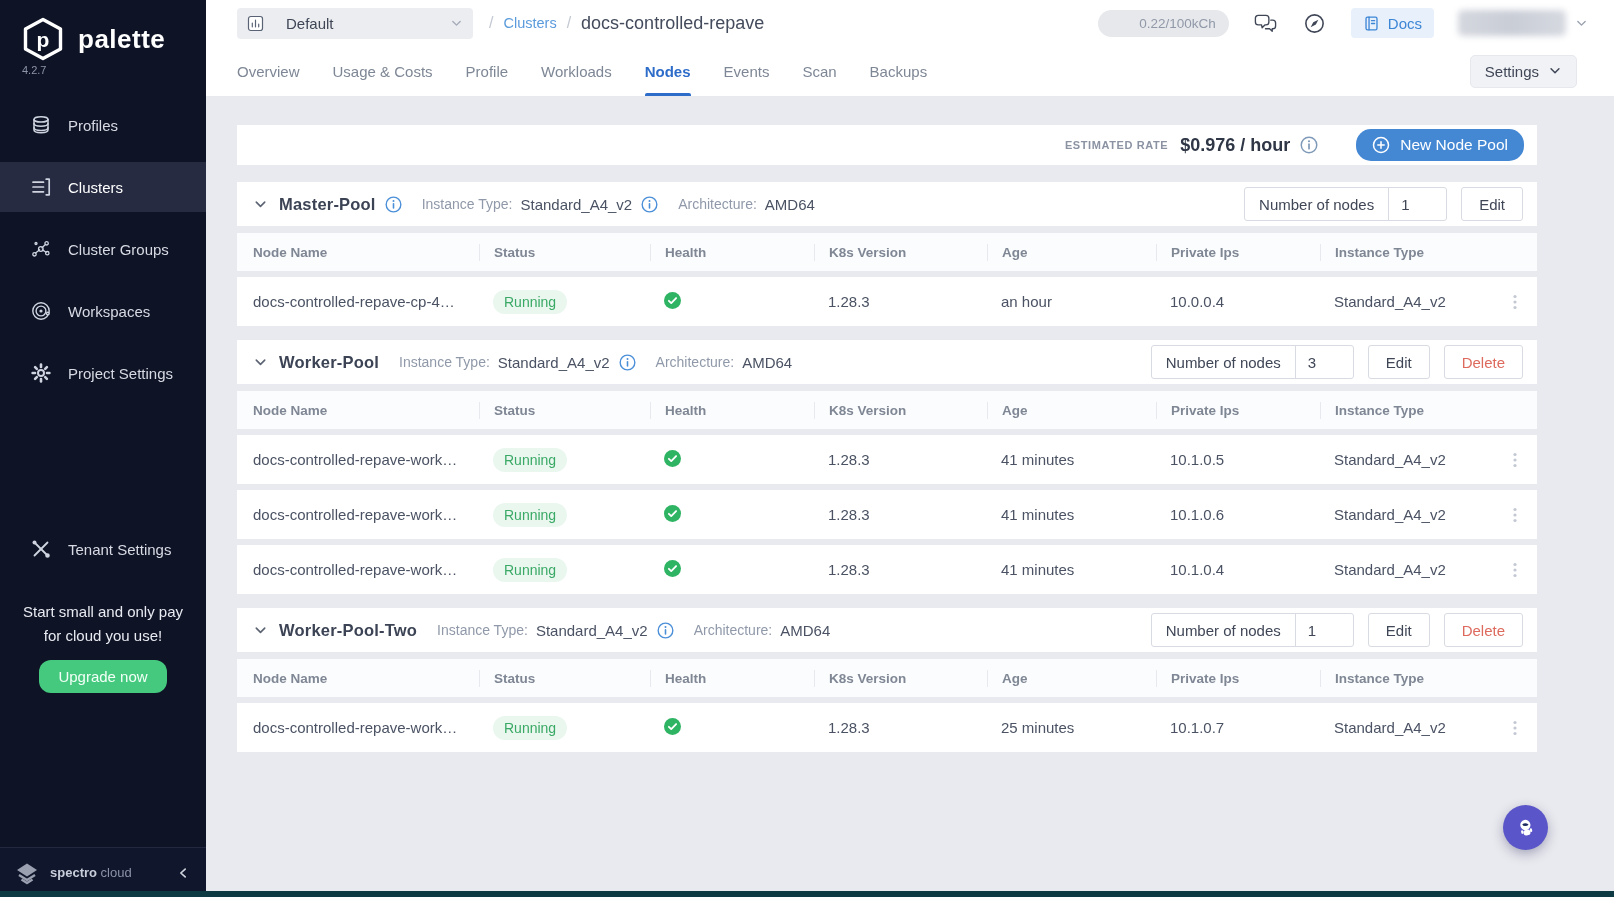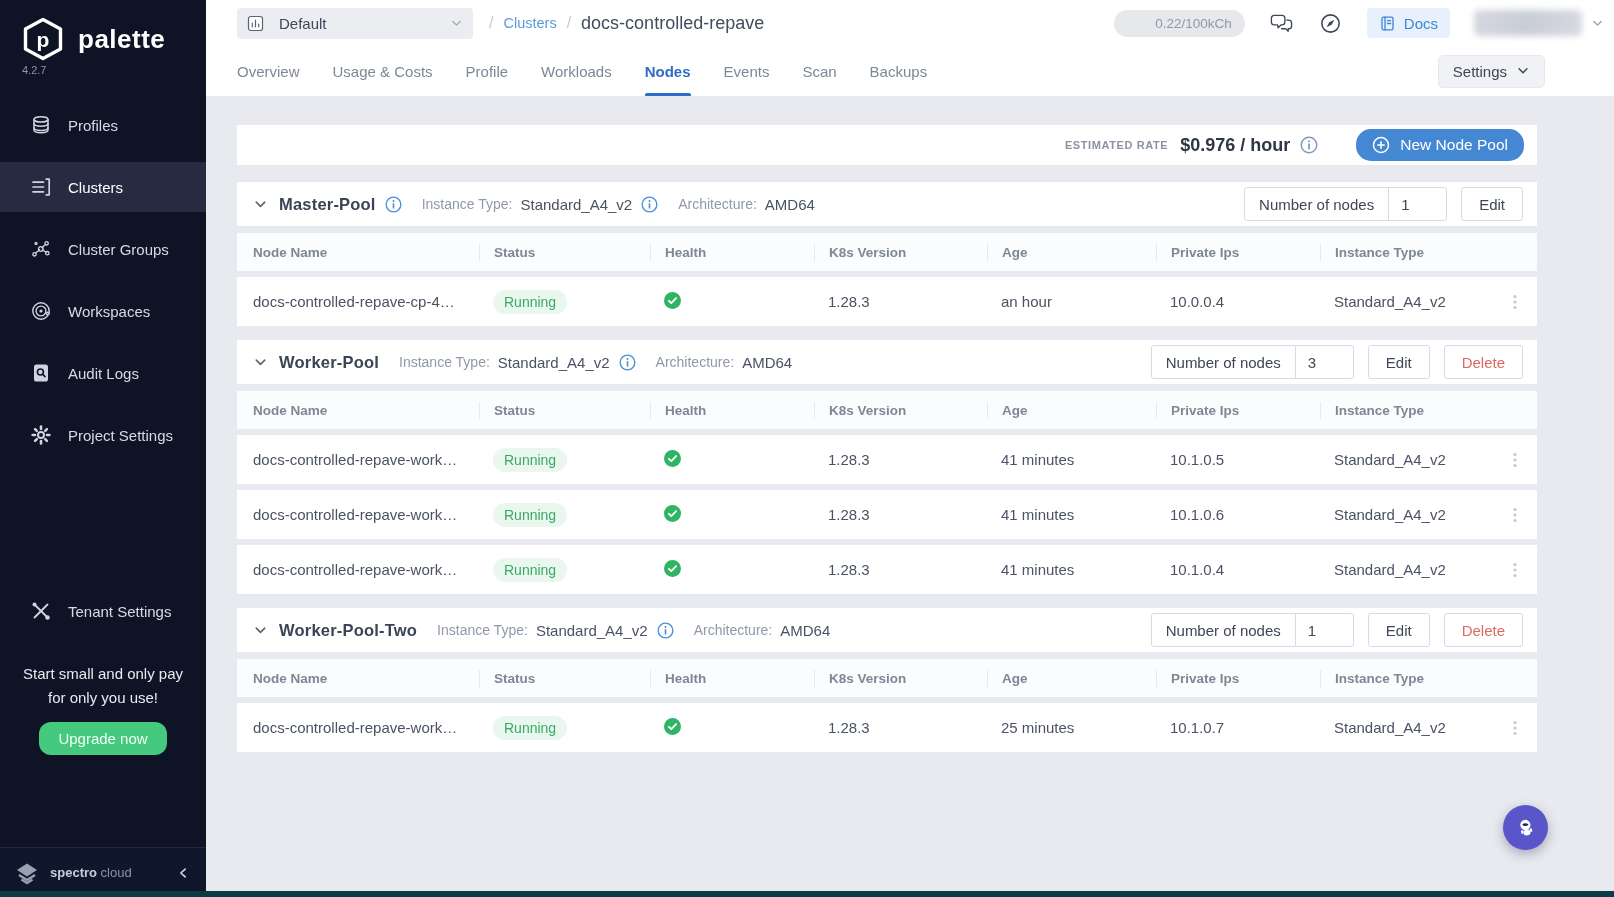--- a/index.html
+++ b/index.html
@@ -22,42 +22,42 @@
   .side-footer { margin-top:auto; height:50px; border-top:1px solid #232840; background:#10162b; display:flex; align-items:center; padding:0 16px 0 12px; gap:8px; }
   .spectro-logo { width:30px; height:30px; }
   .footer-brand { font-size:13px; }
   .brand-bold { color:#c9cedb; font-weight:700; }
   .brand-light { color:#8b93a8; font-weight:400; }
   .collapse-chev { margin-left:auto; width:14px; height:14px; color:#cfd4de; cursor:pointer; }
 
   
   .main { margin-left:206px; height:100%; display:flex; flex-direction:column; }
   .topbar { height:46px; background:#fff; display:flex; align-items:center; padding-left:31px; flex:0 0 46px; }
-  .project-select { width:236px; height:31px; background:#ecedf1; border-radius:4px; display:flex; align-items:center; padding:0 10px; gap:15px; cursor:pointer; }
+  .project-select { width:236px; height:31px; background:#ecedf1; border-radius:4px; display:flex; align-items:center; padding:0 10px; gap:22px; cursor:pointer; }
   .ps-icon { width:17px; height:17px; color:#5a6375; }
   .ps-label { font-size:15px; color:#3f4656; }
   .ps-chev { margin-left:auto; width:13px; height:13px; color:#a4abb8; }
   .breadcrumb { display:flex; align-items:center; gap:10px; margin-left:16px; }
   .bc-sep { color:#c3c8d2; font-size:16px; }
   .bc-link { color:#5a9bdc; font-size:14.5px; cursor:pointer; }
   .bc-current { color:#434b5c; font-size:18px; font-weight:500; }
-  .top-right { margin-left:auto; display:flex; align-items:center; gap:24px; padding-right:10px; }
+  .top-right { margin-left:auto; display:flex; align-items:center; gap:24px; padding-right:26px; }
   .usage-pill { background:#e6e8ec; border-radius:999px; height:27px; min-width:131px; display:flex; align-items:center; justify-content:flex-end; padding:0 13px; color:#9199a8; font-size:13.5px; }
   .icon-btn { width:25px; height:25px; color:#3f4656; cursor:pointer; background:none; border:none; padding:0; }
   .docs-btn { background:#e7f0fb; color:#3d86d6; height:30px; border:none; border-radius:4px; display:flex; align-items:center; gap:8px; padding:0 12px; font-size:15px; font-weight:500; font-family:inherit; cursor:pointer; }
   .docs-icon { width:17px; height:17px; }
   .user-box { display:flex; align-items:center; gap:9px; cursor:pointer; }
   .user-blur { width:108px; height:26px; border-radius:5px; background:linear-gradient(90deg,#d4d7de,#c9cdd6,#d6d9e0); filter:blur(3px); }
   .user-chev { width:13px; height:13px; color:#9aa1ae; }
 
   .tabsbar { height:51px; background:#fff; border-bottom:1px solid #e7e9ee; display:flex; align-items:center; padding-left:31px; flex:0 0 51px; }
   .tab { margin-right:33px; font-size:15px; color:#7e8795; height:100%; display:flex; align-items:center; position:relative; cursor:pointer; }
   .tab.active { color:#2d6cc9; font-weight:700; }
   .tab.active::after { content:""; position:absolute; left:0; right:0; bottom:0; height:3px; background:#2d6cc9; border-radius:2px 2px 0 0; }
-  .settings-btn { margin-left:auto; margin-right:69px; background:#f1f2f5; border:1px solid #e6e8ed; border-radius:5px; height:33px; padding:0 14px; font-size:15px; color:#3f4656; display:flex; align-items:center; gap:9px; font-family:inherit; cursor:pointer; }
+  .settings-btn { margin-left:auto; margin-right:37px; background:#f1f2f5; border:1px solid #e6e8ed; border-radius:5px; height:33px; padding:0 14px; font-size:15px; color:#3f4656; display:flex; align-items:center; gap:9px; font-family:inherit; cursor:pointer; }
   .settings-chev { width:14px; height:14px; color:#3f4656; }
 
   .content { padding:28px 77px 0 31px; flex:1; overflow:hidden; }
   .toolbar-card { background:#fff; height:40px; display:flex; align-items:center; justify-content:flex-end; margin-bottom:17px; }
   .est-label { font-size:11px; letter-spacing:.6px; color:#8b93a3; font-weight:600; }
   .est-value { font-size:18px; font-weight:600; color:#2f3747; margin:0 10px 0 12px; }
   .est-info { width:18px; height:18px; color:#7f9ab8; margin-right:38px; cursor:pointer; }
   .new-pool-btn { background:#4488d4; color:#fff; border:none; border-radius:15px; height:32px; padding:0 16px; font-size:15.5px; display:flex; align-items:center; gap:10px; font-family:inherit; margin-right:13px; cursor:pointer; }
   .plus-icon { width:18px; height:18px; }
 
@@ -148,30 +148,20 @@
           <svg viewBox="0 0 22 22" width="100%" height="100%" fill="none" stroke="currentColor" stroke-linecap="round" stroke-linejoin="round" stroke-width="1.4">
             <circle cx="11" cy="11" r="8.2"></circle>
             <circle cx="11" cy="11" r="4.9"></circle>
             <circle cx="11" cy="11" r="1.6" fill="currentColor" stroke="none"></circle>
             <circle cx="17.8" cy="13.5" r="1.3" fill="#0e1326" stroke="currentColor"></circle>
           </svg>
         </span>
     <span class="side-label">Workspaces</span>
   </div>
 
-  <div class="side-item">
-    <span class="side-icon">
-          <svg viewBox="0 0 22 22" width="100%" height="100%">
-            <rect x="4" y="2.5" width="14" height="17" rx="2.6" fill="currentColor"></rect>
-            <circle cx="10.4" cy="10" r="3" fill="none" stroke="#0e1326" stroke-width="1.6"></circle>
-            <line x1="12.6" y1="12.2" x2="15" y2="14.6" stroke="#0e1326" stroke-width="1.6" stroke-linecap="round"></line>
-          </svg>
-        </span>
-    <span class="side-label">Audit Logs</span>
-  </div>
 
   <div class="side-item">
     <span class="side-icon">
           <svg viewBox="0 0 22 22" width="100%" height="100%">
             <circle cx="11" cy="11" r="3" fill="none" stroke="currentColor" stroke-width="2"></circle>
             <g stroke="currentColor" stroke-width="2.6" stroke-linecap="round">
               <line x1="11" y1="2.6" x2="11" y2="5"></line>
               <line x1="11" y1="17" x2="11" y2="19.4"></line>
               <line x1="2.6" y1="11" x2="5" y2="11"></line>
               <line x1="17" y1="11" x2="19.4" y2="11"></line>
@@ -192,21 +182,21 @@
             <path d="M17.5 4.5l-13 13"></path>
             <circle cx="4.5" cy="4.5" r="2" fill="currentColor" stroke="none"></circle>
             <circle cx="17.5" cy="17.5" r="1.4"></circle>
           </svg>
         </span>
     <span class="side-label">Tenant Settings</span>
   </div>
 </nav>
   <div class="promo">
     <div class="promo-line">Start small and only pay</div>
-    <div class="promo-line">for only you use!</div>
+    <div class="promo-line">for cloud you use!</div>
     <button class="upgrade-btn">Upgrade now</button>
   </div>
   <div class="side-footer">
     <span class="spectro-logo">
         <svg viewBox="0 0 30 30" width="100%" height="100%" fill="none" stroke="#9aa0b0" stroke-width="2.4" stroke-linejoin="round">
           <path d="M5 12l10-6.5L25 12l-10 6.5z" fill="#9aa0b0" stroke="none"></path>
           <path d="M7 17l8 5 8-5"></path>
           <path d="M9.5 21.5l5.5 3.5 5.5-3.5"></path>
         </svg>
       </span>

